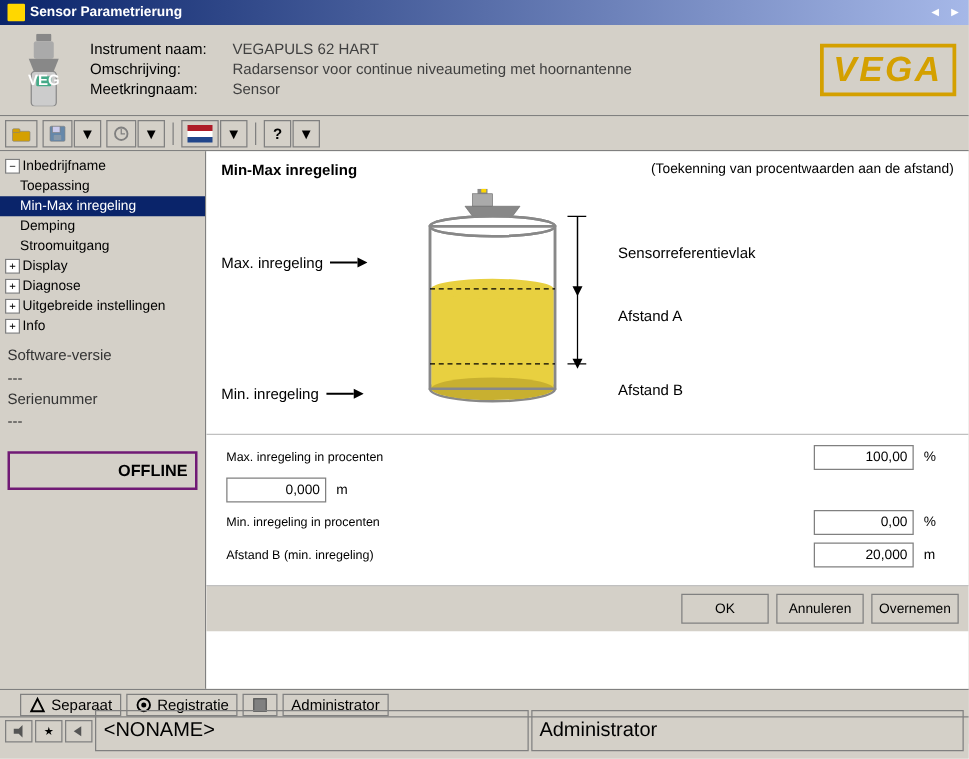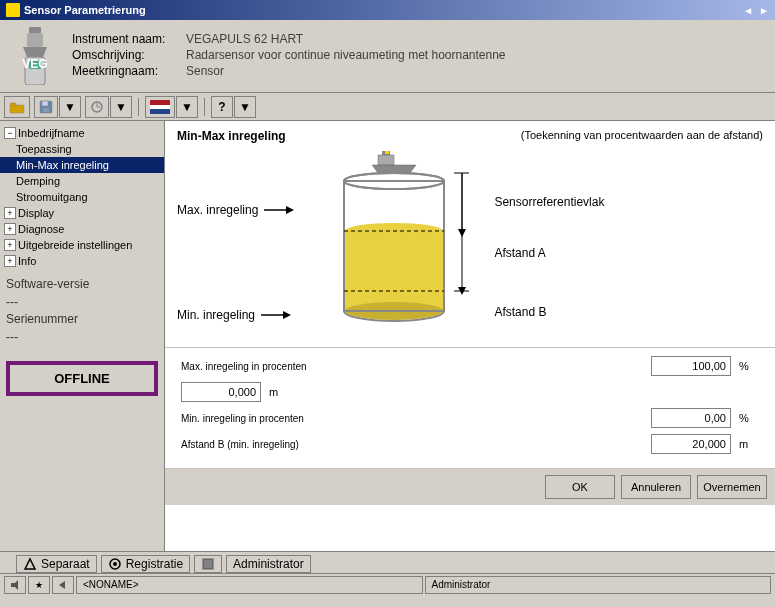--- a/index.html
+++ b/index.html
@@ -90,22 +90,22 @@
     .tree-label { font-size: 11px; text-align: right; }
     .indent-1 { padding-left: 16px; }
 
     .sidebar-bottom { padding: 8px 6px; font-size: 11px; }
     .sidebar-bottom-row { margin-bottom: 3px; display: flex; gap: 4px; flex-direction: column; }
     .sidebar-bottom-label { color: #333; }
     .sidebar-bottom-value { color: #333; }
 
     .offline-btn {
       margin: 6px; padding: 6px;
-      background: #d4d0c8; border: 4px solid #701a75;
-      text-align: center; font-weight: bold; font-size: 13px;
+      background: #d4d0c8; border: 2px solid #701a75;
+      text-align: right; font-weight: bold; font-size: 13px;
       cursor: pointer;
     }
 
     
     .right-panel {
       flex: 1;
       background: white;
       padding: 0;
       overflow-y: auto;
     }
@@ -226,21 +226,21 @@
     .bottom-btn {
       width: 22px; height: 18px;
       background: #d4d0c8; border: 1px solid #808080;
       display: flex; align-items: center; justify-content: center;
       cursor: pointer; font-size: 9px;
     }
     .bottom-item {
       display: flex; align-items: center;
       padding: 1px 6px;
       border: 1px solid #808080;
-      height: 18px; font-size: 10px;
+      height: 33px; font-size: 16px;
       flex: 1;
     }
   </style>
 </head>
 <body>
 
 <div class="title-bar">
   <div class="title-bar-icon"></div>
   <span class="title-bar-text">Sensor Parametrierung</span>
   <div class="title-bar-controls">
@@ -272,20 +272,21 @@
     <div class="header-row">
       <span class="header-label">Omschrijving:</span>
       <span class="header-value">Radarsensor voor continue niveaumeting met hoornantenne</span>
     </div>
     <div class="header-row">
       <span class="header-label">Meetkringnaam:</span>
       <span class="header-value">Sensor</span>
     </div>
   </div>
 
+  <div class="vega-logo">VEGA</div>
 </div>
 
 <div class="toolbar">
   <div class="toolbar-btn">
     <svg width="16" height="14" viewBox="0 0 16 14">
         <rect x="1" y="5" width="14" height="8" fill="#d4a000" stroke="#808080" stroke-width="0.5" rx="1"></rect>
         <rect x="1" y="3" width="6" height="3" fill="#d4a000" stroke="#808080" stroke-width="0.5" rx="1"></rect>
       </svg>
   </div>
   <div style="display:flex;align-items:center;gap:1px;">

